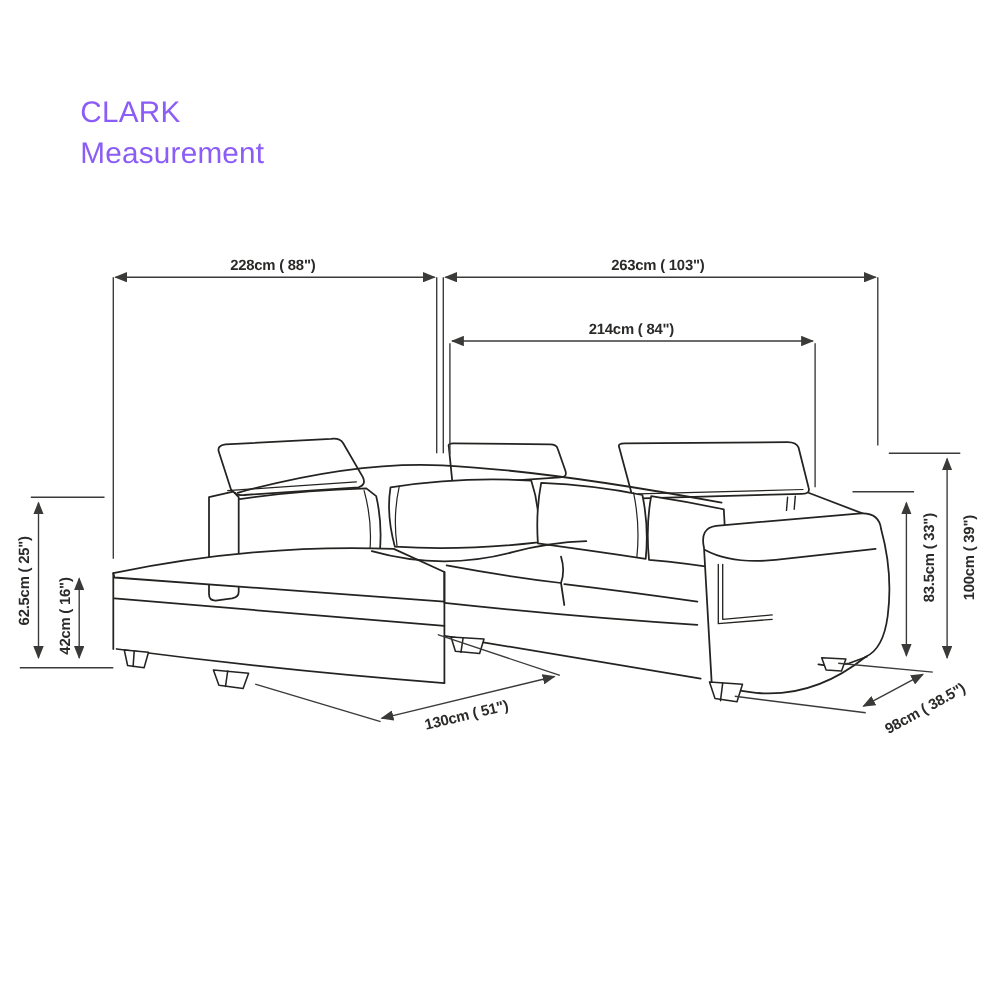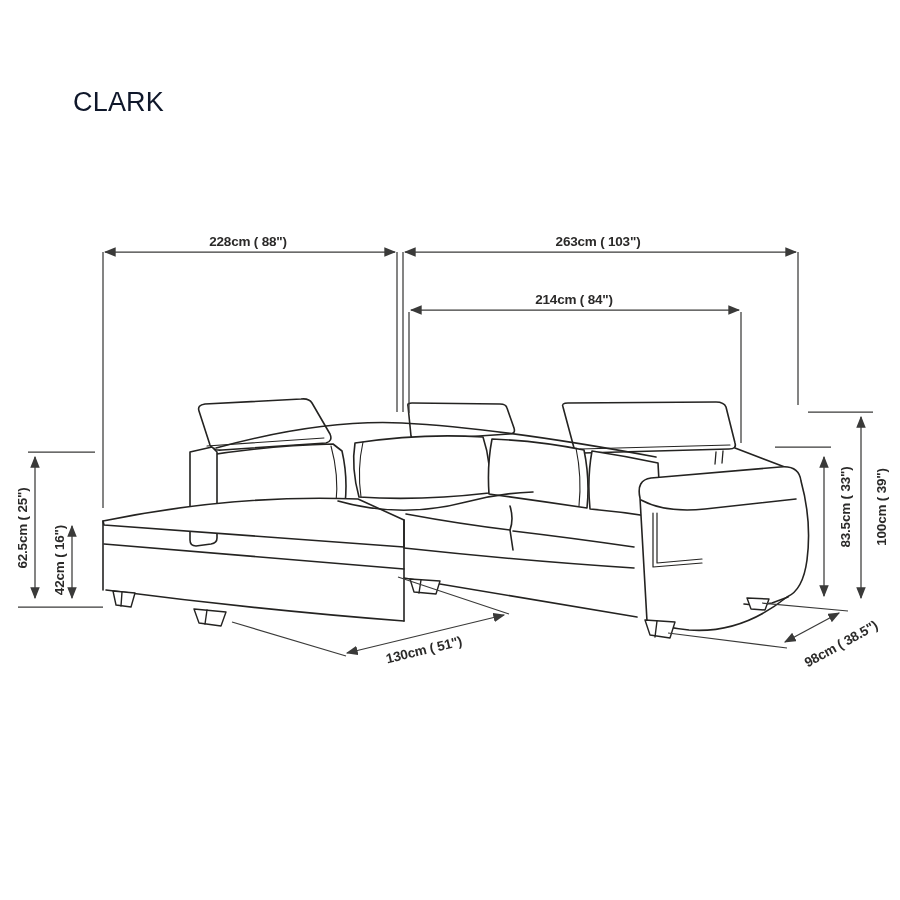--- a/index.html
+++ b/index.html
@@ -1,33 +1,34 @@
 <!DOCTYPE html>
 <html><head>
 <meta charset="utf-8">
 <style>
   html,body{margin:0;padding:0;background:#fff;}
   #screen{position:relative;width:900px;height:900px;background:#ffffff;overflow:hidden;
           font-family:"Liberation Sans",sans-serif;}
-  .title-block{position:absolute;left:73px;top:84px;color:#0f172a;font-size:27px;line-height:37px;
+  .title-block{position:absolute;left:73px;top:84px;color:#8b5cf6;font-size:27px;line-height:37px;
                font-weight:400;letter-spacing:0.2px;}
   .diagram-svg{position:absolute;left:0;top:0;}
   .dim-label{position:absolute;font-size:13.5px;font-weight:bold;color:#2b2a29;white-space:nowrap;
              letter-spacing:-0.2px;transform:translate(-50%,-50%);}
   .rot90{transform:translate(-50%,-50%) rotate(-90deg);}
   .rot13{transform:translate(-50%,-50%) rotate(-13.5deg);}
   .rot29{transform:translate(-50%,-50%) rotate(-29deg);}
 </style>
 </head>
 <body>
 
 <div id="screen">
 
   <div class="title-block">
     <div>CLARK</div>
+    <div>Measurement</div>
   </div>
 
   <svg class="diagram-svg" width="900" height="900" viewBox="0 0 900 900">
     <defs>
       <marker id="arr" viewBox="0 0 10 8" refX="9" refY="4" markerWidth="9.5" markerHeight="7.6" orient="auto-start-reverse">
         <path d="M0,0 L10,4 L0,8 Z" fill="#3a3a39"></path>
       </marker>
     </defs>
 
     <g stroke="#242321" stroke-width="1.6" fill="none" stroke-linejoin="round" stroke-linecap="round">

